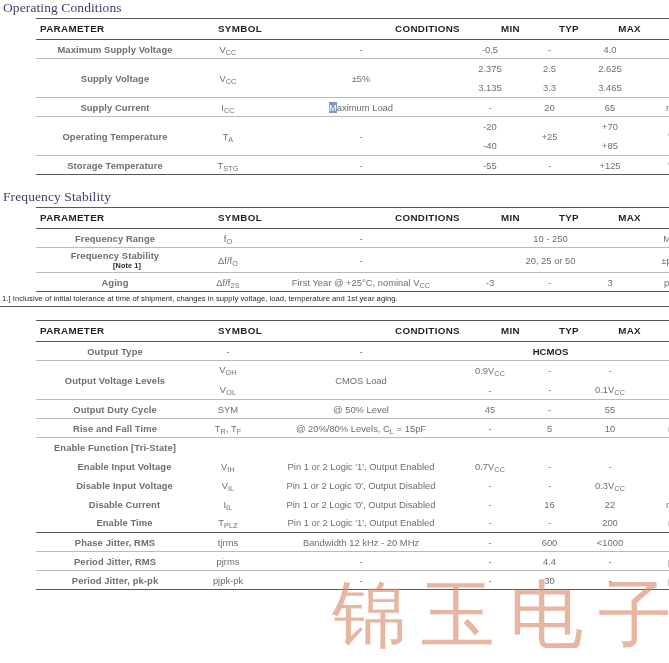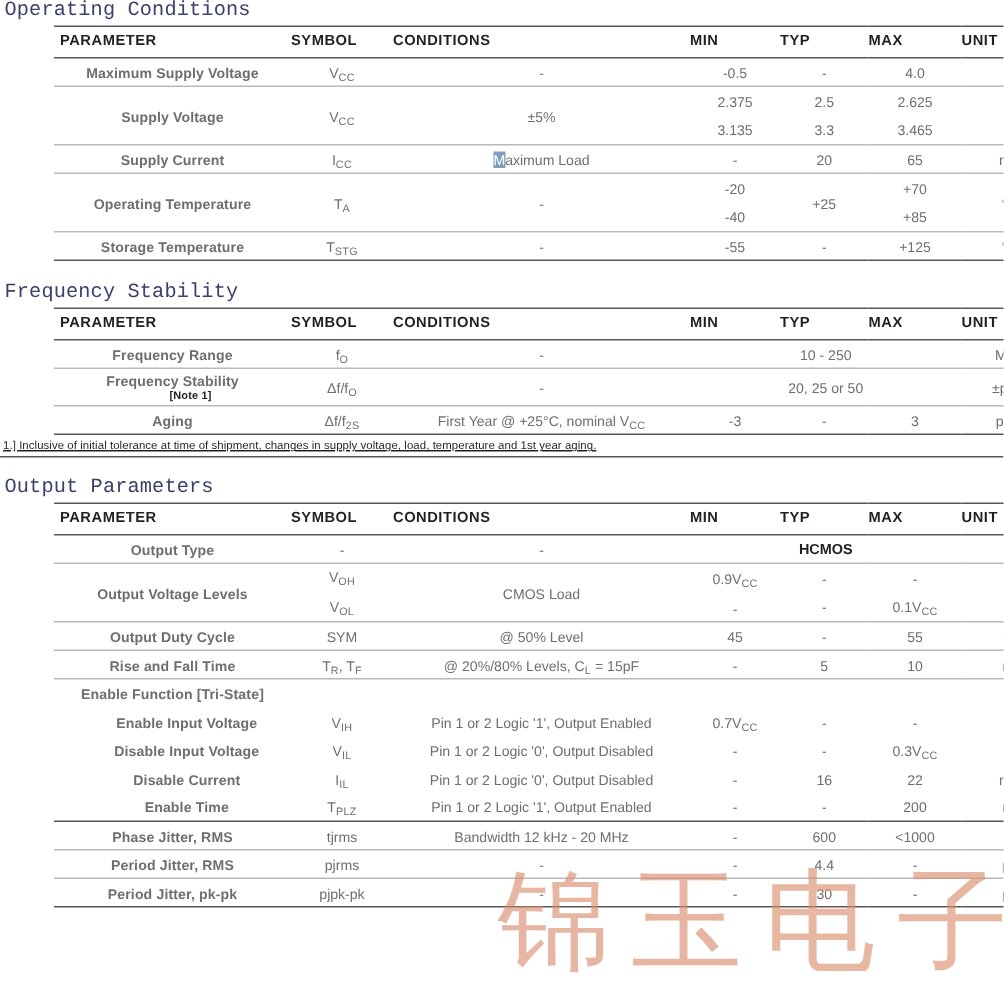--- a/index.html
+++ b/index.html
@@ -38,21 +38,21 @@
   }
   .watermark span { display: block; }
 
   
   .sect-title {
     font-size: 13.5px;
     font-weight: 400;
     color: #3b3f6b;
     letter-spacing: .1px;
     padding: 0 0 2px 3px;
-    font-family: Liberation Mono, monospace;
+    font-family: Liberation Serif, serif;
   }
 
   
   table.dt {
     width: 669px;
     border-collapse: collapse;
     table-layout: fixed;
     font-size: 9.6px;
     margin-left: 36px;
   }
@@ -62,21 +62,21 @@
   table.dt col.c-min    { width: 60px; }
   table.dt col.c-typ    { width: 59px; }
   table.dt col.c-max    { width: 62px; }
   table.dt col.c-unit   { width: 64px; }
 
   table.dt thead th {
     font-size: 9.8px;
     font-weight: bold;
     color: #231f20;
     letter-spacing: .35px;
-    text-align: left;
+    text-align: right;
     padding: 4px 0 5px 0;
     border-top: 1.6px solid #58585b;
     border-bottom: 1.6px solid #58585b;
     background: #fff;
   }
   table.dt thead th.h-param { text-align: left; padding-left: 4px; }
 
   table.dt td {
     border-bottom: 1px solid #b9babc;
     padding: 0;
@@ -119,21 +119,20 @@
     line-height: 9px;
     letter-spacing: .1px;
   }
 
   .footnote {
     font-size: 7.6px;
     color: #231f20;
     padding: 2px 0 3px 2px;
     border-bottom: 1.2px solid #58585b;
     letter-spacing: .05px;
-    text-decoration: underline;
   }
 
   .gap-a { height: 14px; }
   .gap-b { height: 13px; }
 </style>
 </head>
 <body>
 
 <div class="page">
 
@@ -290,21 +289,20 @@
         <td>-</td>
         <td>3</td>
         <td class="unit">ppm</td>
       </tr>
     </tbody>
   </table>
   <div class="footnote">1.]  Inclusive of initial tolerance at time of shipment, changes in supply voltage, load, temperature and 1st year aging.</div>
 
   <div class="gap-b"></div>
 
-  <div class="sect-title">Output Parameters</div>
   <table class="dt">
     <colgroup>
         <col class="c-param">
         <col class="c-sym">
         <col class="c-cond">
         <col class="c-min">
         <col class="c-typ">
         <col class="c-max">
         <col class="c-unit">
       </colgroup>

